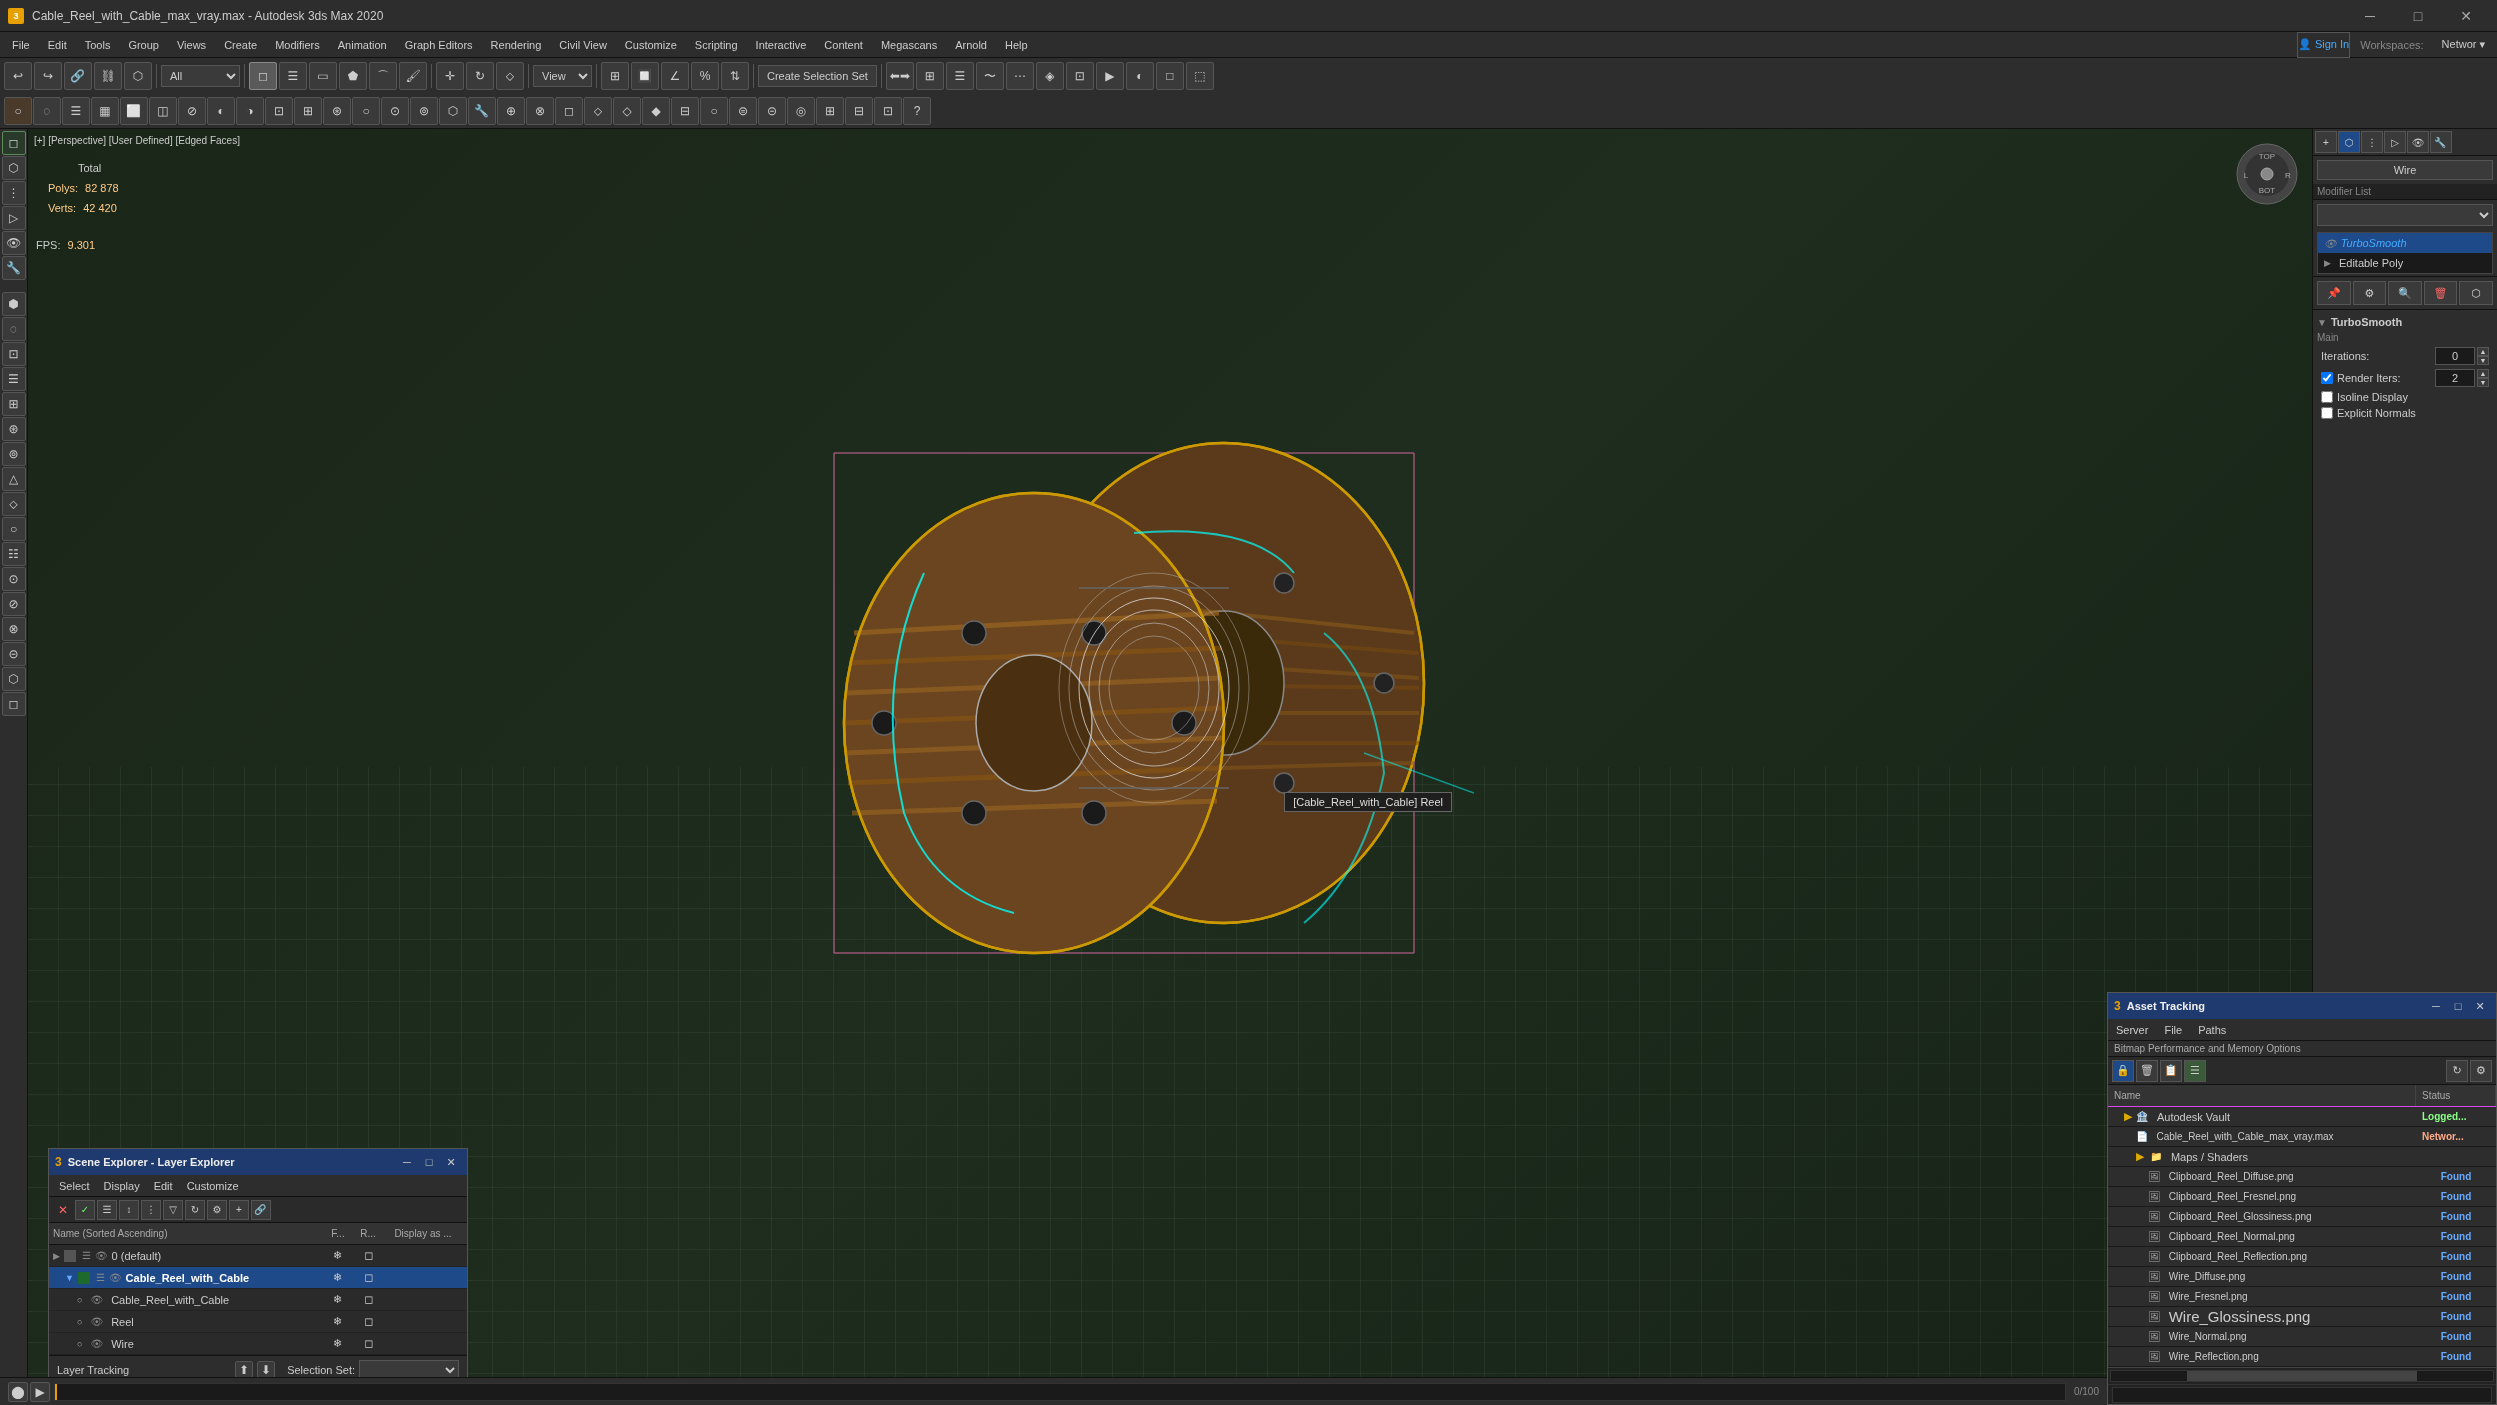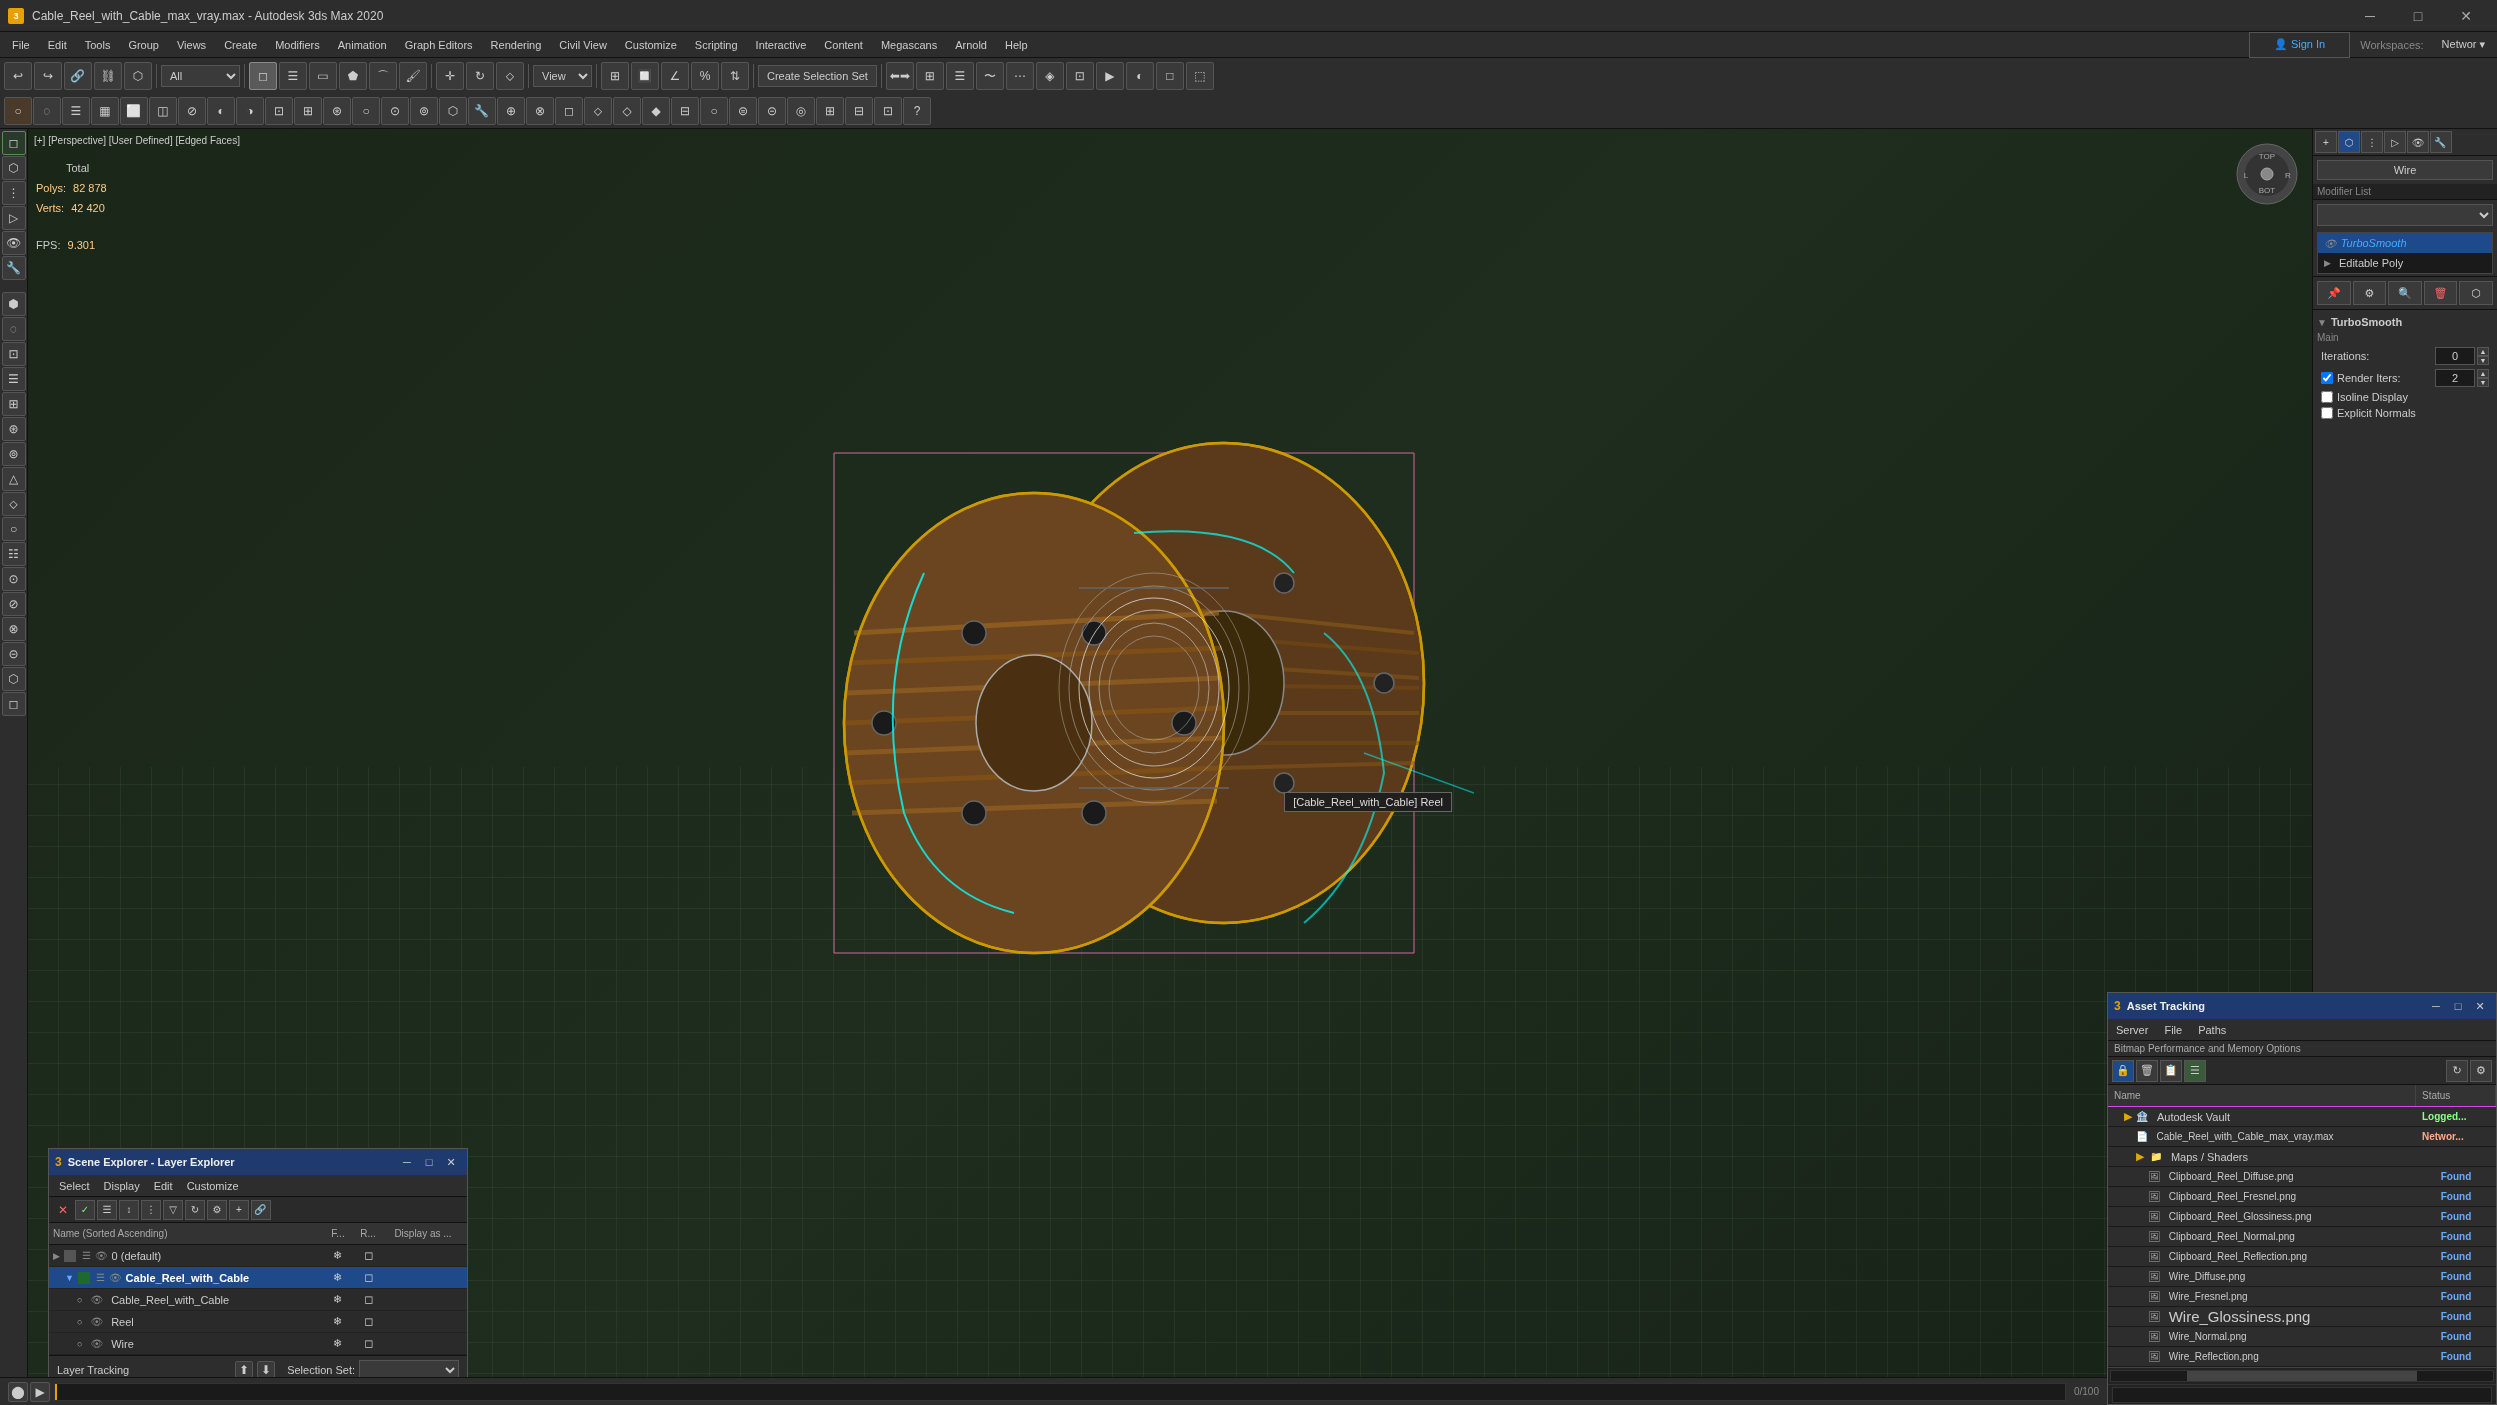--- a/index.html
+++ b/index.html
@@ -27,21 +27,21 @@
     .toolbar-label-btn { background: #3a3a3a; border: 1px solid #555; color: #ccc; padding: 2px 8px; font-size: 11px; height: 22px; cursor: pointer; white-space: nowrap; display: flex; align-items: center; }
 
     
     .left-toolbar { width: 28px; background: #2d2d2d; border-right: 1px solid #111; display: flex; flex-direction: column; align-items: center; padding: 2px; gap: 1px; }
     .left-toolbar .toolbar-btn { width: 24px; height: 24px; }
 
     
     .viewport-container { flex: 1; position: relative; background: #1e2a1e; overflow: hidden; }
     .viewport-bg { width: 100%; height: 100%; background: linear-gradient(135deg, #1a2618 0%, #1e2d1e 50%, #162216 100%); position: absolute; }
     .viewport-grid { position: absolute; bottom: 0; left: 0; width: 100%; height: 50%; background: repeating-linear-gradient(0deg, transparent, transparent 30px, rgba(100,120,100,0.15) 30px, rgba(100,120,100,0.15) 31px), repeating-linear-gradient(90deg, transparent, transparent 30px, rgba(100,120,100,0.15) 30px, rgba(100,120,100,0.15) 31px); }
-    .viewport-stats { position: absolute; top: 30px; left: 8px; color: #ccc; font-size: 11px; line-height: 1.8; }
+    .viewport-stats { position: absolute; top: 30px; left: 20px; color: #ccc; font-size: 11px; line-height: 1.8; }
     .fps-display { position: absolute; top: 110px; left: 8px; color: #ccc; font-size: 11px; }
 
     
     .tooltip-3d { position: absolute; background: rgba(30,30,30,0.95); border: 1px solid #666; padding: 3px 8px; color: #ddd; font-size: 11px; white-space: nowrap; }
 
     
     .scene-explorer { position: absolute; bottom: 20px; left: 20px; width: 420px; background: #2a2a2a; border: 1px solid #555; }
     .panel-titlebar { background: #1e3a6e; height: 26px; display: flex; align-items: center; justify-content: space-between; padding: 0 6px; }
     .panel-title { color: #eee; font-size: 11px; font-weight: bold; display: flex; align-items: center; gap: 6px; }
     .panel-controls { display: flex; gap: 2px; }
@@ -149,21 +149,21 @@
   <div class="menu-item">Rendering</div>
   <div class="menu-item">Civil View</div>
   <div class="menu-item">Customize</div>
   <div class="menu-item">Scripting</div>
   <div class="menu-item">Interactive</div>
   <div class="menu-item">Content</div>
   <div class="menu-item">Megascans</div>
   <div class="menu-item">Arnold</div>
   <div class="menu-item">Help</div>
   <div style="flex:1"></div>
-  <div class="menu-item" style="color:#4af; border: 1px solid #555; padding: 2px 24px;">👤 Sign In</div>
+  <div class="menu-item" style="color:#4af; border: 1px solid #555; padding: 2px 0;">👤 Sign In</div>
   <div class="menu-item" style="color:#888;">Workspaces:</div>
   <div class="menu-item" style="color:#ccc;">Networ ▾</div>
 </div>
 
 <div class="toolbar-container">
   <div class="toolbar-row">
 
     <div class="toolbar-btn" title="Undo">↩</div>
     <div class="toolbar-btn" title="Redo">↪</div>
     <div class="toolbar-btn" title="Select and Link">🔗</div>

